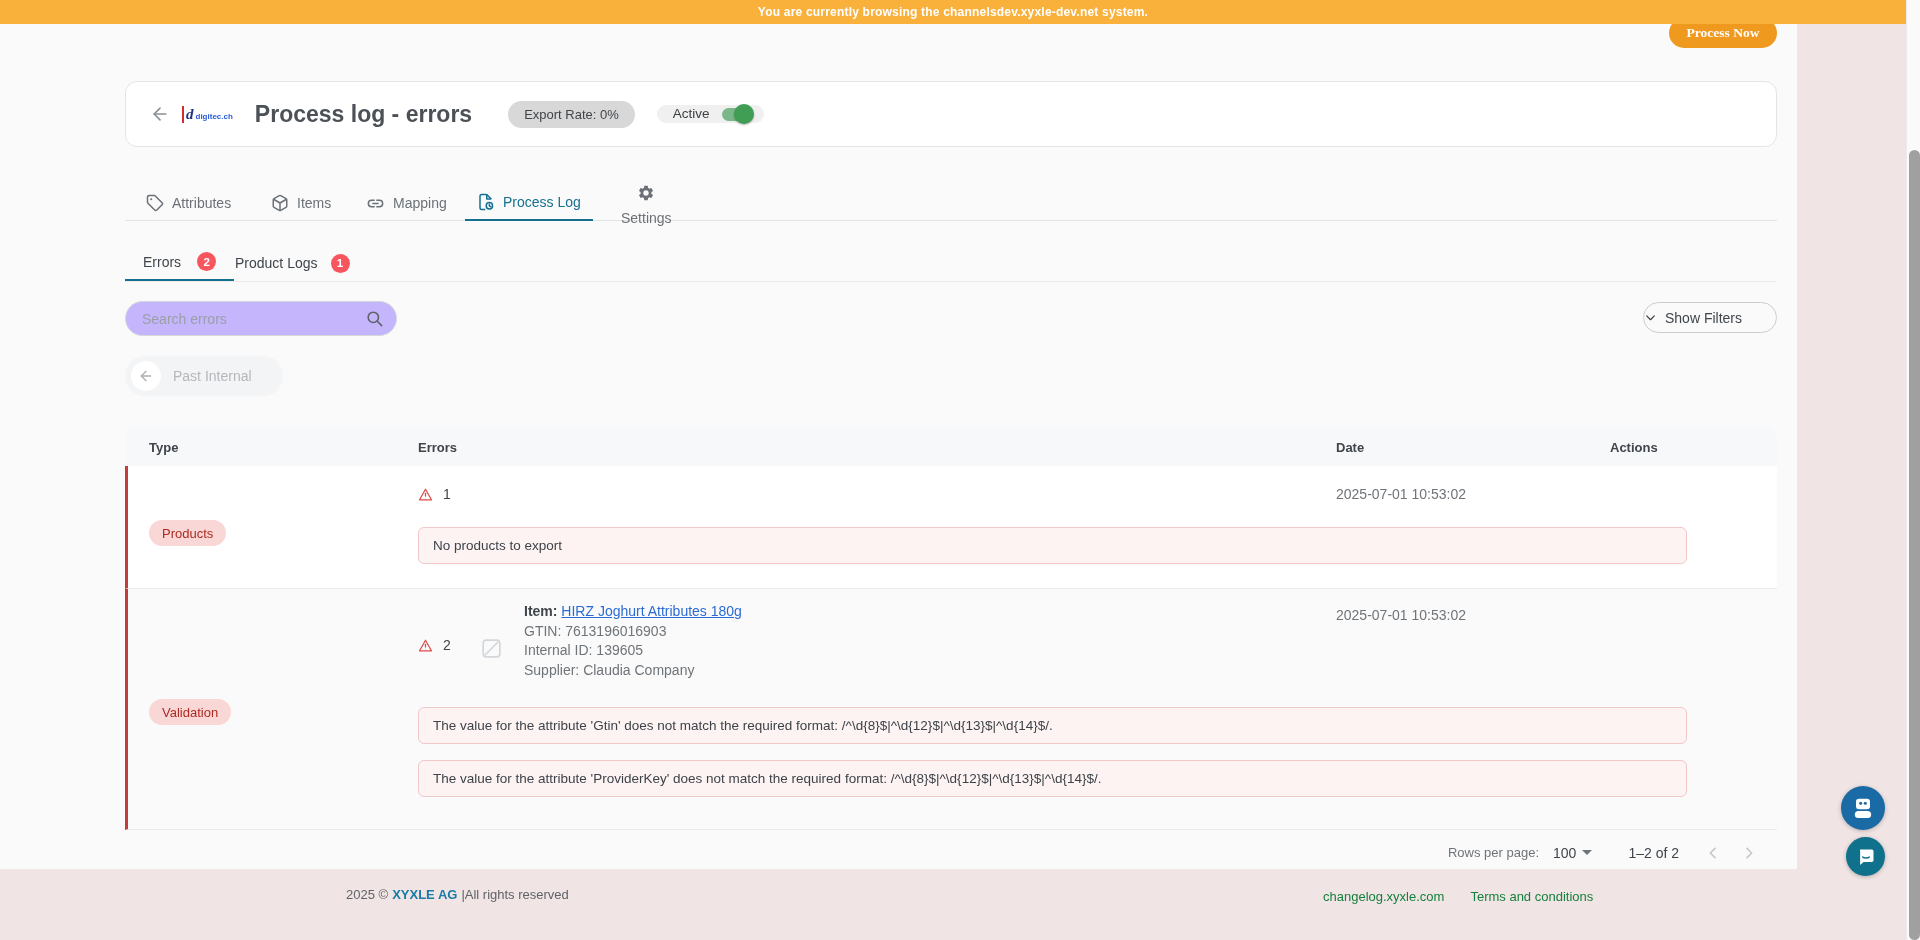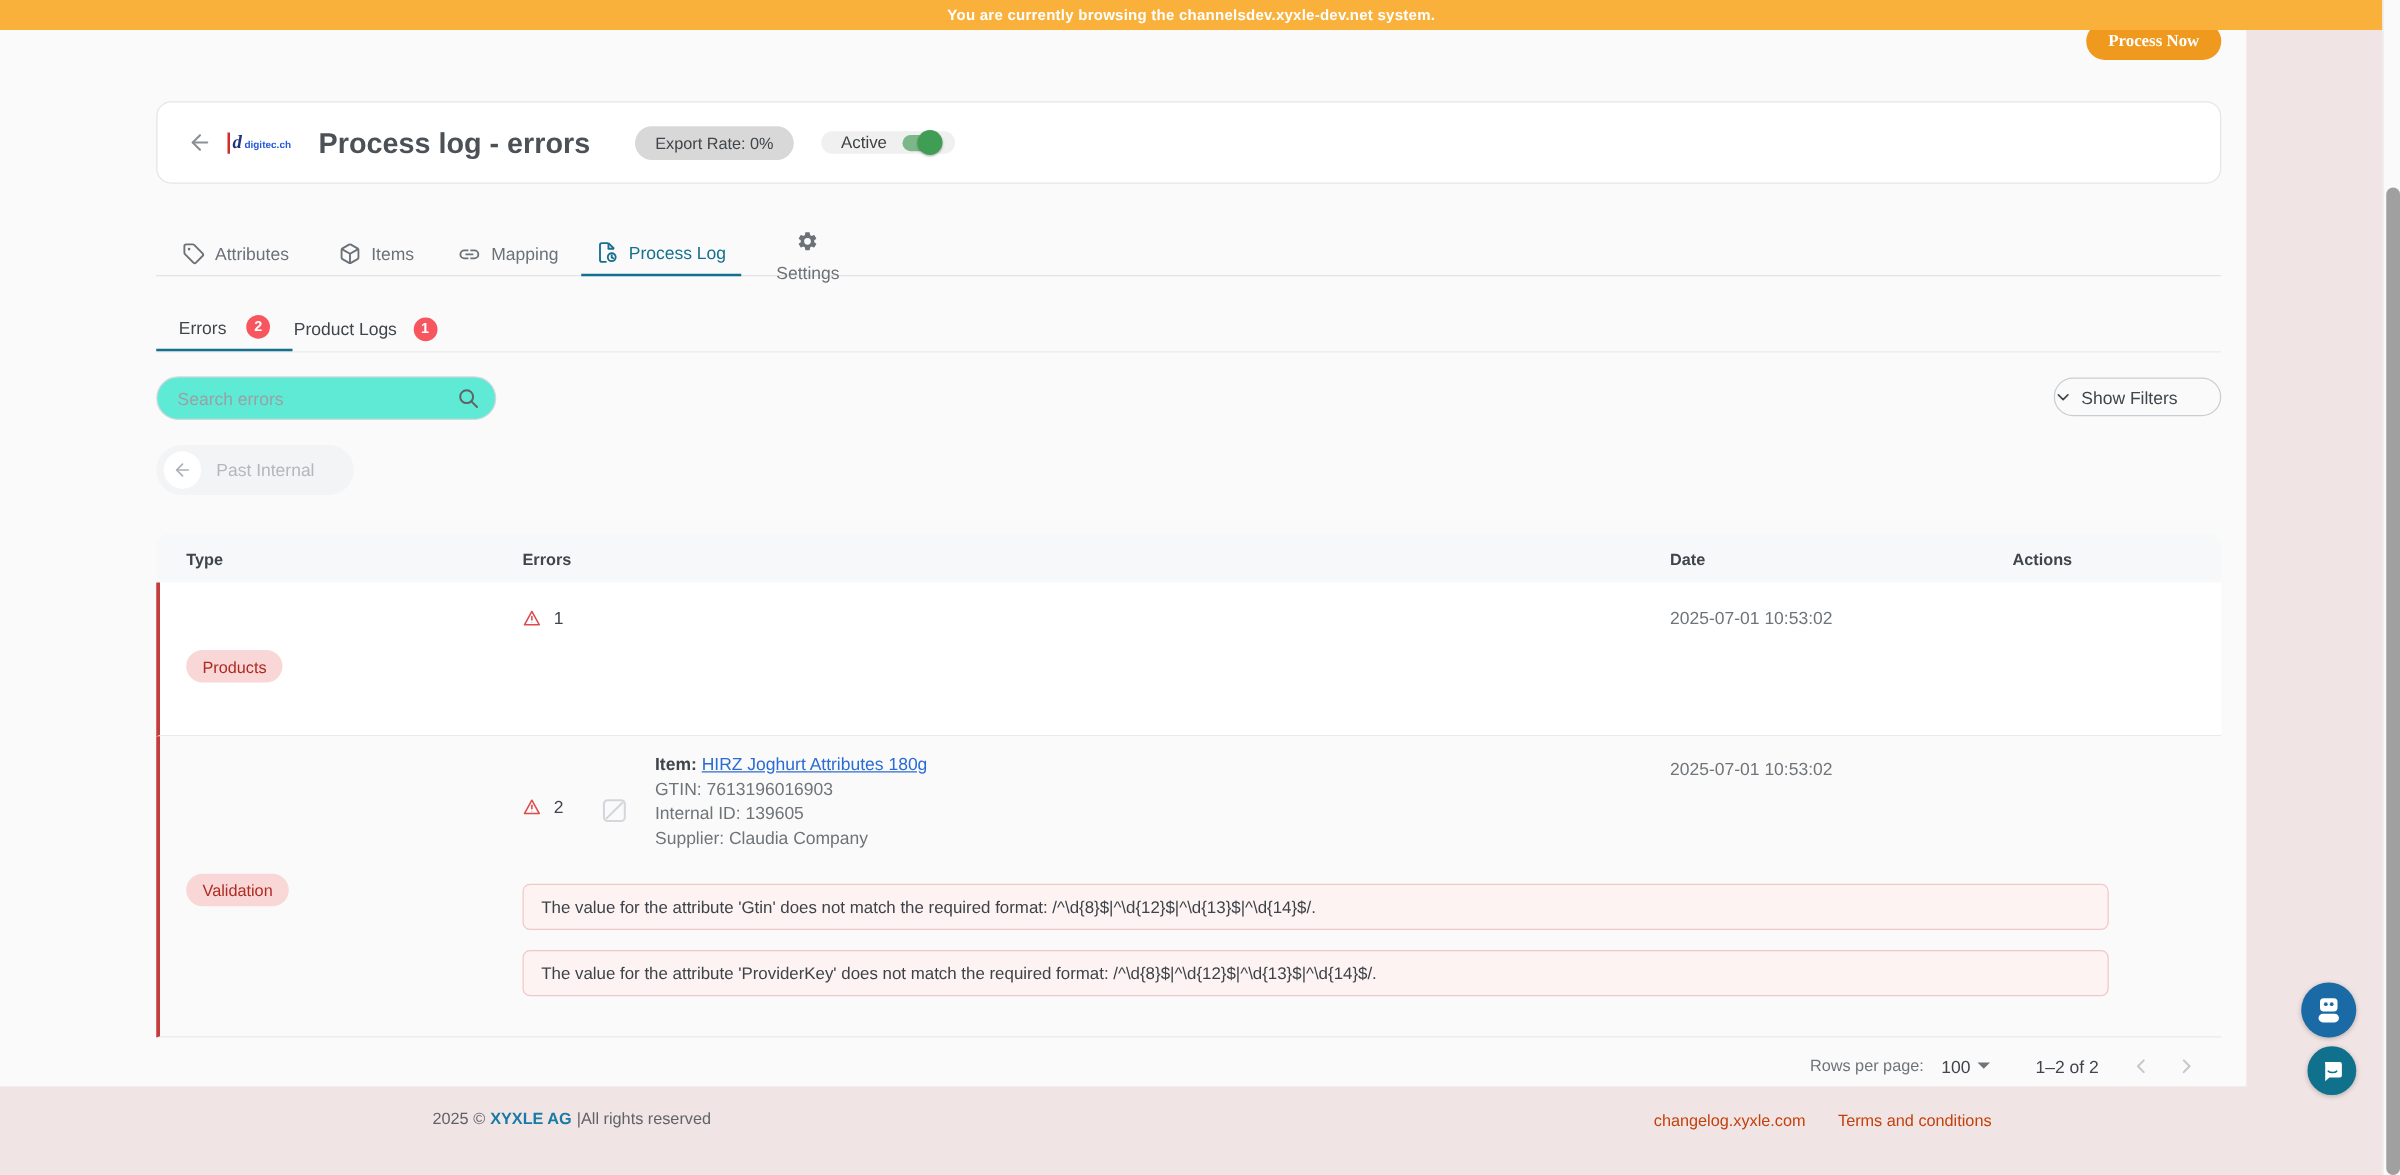--- a/index.html
+++ b/index.html
@@ -55,21 +55,21 @@
   .subtab { position:absolute; top:220px; height:38px; display:flex; align-items:center;
             font-size:14px; font-weight:500; color:#3f454b; cursor:pointer; padding:0 18px; }
   .subtab.active { border-bottom:2px solid #15708f; height:37px; }
   .subtab-errors { left:125px; } .subtab-productlogs { left:217px; }
   .count-badge { background:#f8565f; color:#fff; font-size:11.5px; font-weight:bold;
                  min-width:19px; height:19px; border-radius:10px; display:flex; align-items:center;
                  justify-content:center; margin-left:16px; }
 
   
   .search-box { position:absolute; left:125px; top:277px; width:272px; height:35px;
-                border:1px solid #d4d8db; border-radius:18px; background:#5eead4;
+                border:1px solid #d4d8db; border-radius:18px; background:#c4b5fd;
                 display:flex; align-items:center; padding:0 12px 0 16px; }
   .search-box input { flex:1; border:none; outline:none; background:transparent;
                       font-family:inherit; font-size:14px; color:#3c4043; }
   .search-box input::placeholder { color:#9aa0a6; }
   .show-filters { position:absolute; left:1643px; top:278px; width:134px; height:31px;
                   background:#fafafa; border:1px solid #c9ced3; border-radius:16px;
                   display:flex; align-items:center; justify-content:flex-start; gap:8px;
                   font-family:inherit; font-size:14px; font-weight:500; color:#3f454b; cursor:pointer; }
   .past-transfers { position:absolute; left:125px; top:332px; width:158px; height:40px;
                     background:#f3f4f5; border:none; border-radius:20px; display:flex; align-items:center;
@@ -111,21 +111,21 @@
   .caret-down { width:0; height:0; border-left:5px solid transparent; border-right:5px solid transparent;
                 border-top:5px solid #6f7479; }
   .range-label { font-size:14px; color:#3f454b; margin-left:36px; }
   .page-btn { background:none; border:none; color:#c4c7cb; margin-left:26px; cursor:default;
               display:flex; align-items:center; }
 
   
   .footer-left { position:absolute; left:346px; top:887px; font-size:13px; color:#5f6368;
                  display:flex; align-items:flex-start; gap:4px; }
   .company-link { color:#177ba6; font-weight:bold; cursor:pointer; }
-  .footer-right { position:absolute; left:1323px; top:889px; font-size:13px; color:#c2410c;
+  .footer-right { position:absolute; left:1323px; top:889px; font-size:13px; color:#15803d;
                   display:flex; gap:26px; }
   .footer-right span { cursor:pointer; }
 
   
   .fab { position:absolute; border-radius:50%; display:flex; align-items:center; justify-content:center;
          cursor:pointer; box-shadow:0 1px 4px rgba(0,0,0,.25); }
   .fab-robot { left:1841px; top:786px; width:44px; height:44px; background:#1a6aa5; }
   .fab-chat  { left:1846px; top:837px; width:39px; height:39px; background:#10718d; }
 
   
@@ -251,20 +251,21 @@
       <div class="trow trow1">
         <span class="type-pill" style="top:54px;">Products</span>
         <span class="errcount" style="left:290px; top:20px;">
           <svg width="15" height="15" viewBox="0 0 24 24" fill="none" stroke="#dd4b4b" stroke-width="2" stroke-linejoin="round">
               <path d="M12 3.5L2.5 20.5h19L12 3.5z"></path>
               <path d="M12 10v4.5" stroke-linecap="round"></path>
               <circle cx="12" cy="17.6" r="0.6" fill="#dd4b4b" stroke="none"></circle>
             </svg>
           <span>1</span>
         </span>
+        <div class="msgbox" style="top:61px;">No products to export</div>
         <span class="date-cell" style="top:20px;">2025-07-01 10:53:02</span>
       </div>
 
       <div class="trow trow2">
         <span class="type-pill" style="top:110px;">Validation</span>
         <span class="errcount" style="left:290px; top:48px;">
           <svg width="15" height="15" viewBox="0 0 24 24" fill="none" stroke="#dd4b4b" stroke-width="2" stroke-linejoin="round">
               <path d="M12 3.5L2.5 20.5h19L12 3.5z"></path>
               <path d="M12 10v4.5" stroke-linecap="round"></path>
               <circle cx="12" cy="17.6" r="0.6" fill="#dd4b4b" stroke="none"></circle>

